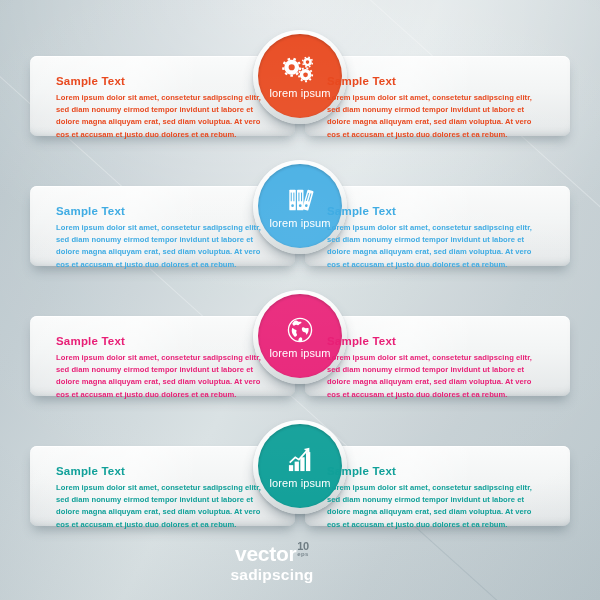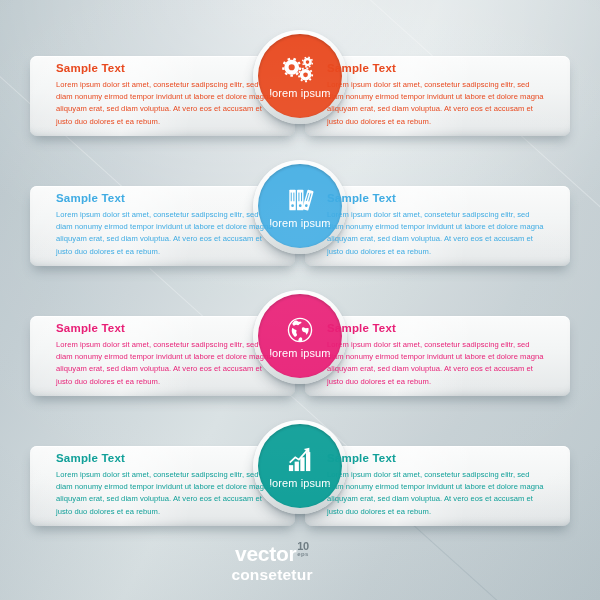--- a/index.html
+++ b/index.html
@@ -69,36 +69,36 @@
     position: absolute;
     inset: 0;
     border-radius: 7px;
     background: linear-gradient(102deg, rgba(255,255,255,0.0) 0%, rgba(255,255,255,0.55) 38%, rgba(255,255,255,0.0) 62%);
     pointer-events: none;
   }
 
   .panel-inner {
     position: relative;
     z-index: 2;
-    padding: 6px 20px 0 26px;
+    padding: 19px 20px 0 26px;
   }
   .panel.right .panel-inner { padding-left: 22px; padding-right: 24px; }
 
   .panel-title {
     font-size: 11.5px;
     font-weight: bold;
     letter-spacing: 0.2px;
     margin: 0 0 4px 0;
     line-height: 1.1;
   }
   .panel-body {
     font-size: 7.6px;
     line-height: 1.62;
     margin: 0;
-    font-weight: normal;
+    font-weight: bold;
     letter-spacing: 0.05px;
   }
 
   
   .circle-wrap {
     position: absolute;
     left: 253px;
     top: 18px;
     width: 94px;
     height: 94px;
@@ -328,16 +328,16 @@
         </div>
       </div>
     </div>
 
   <div class="vignette"></div>
 
   <div id="footer">
     <div class="vec-line1">
       <span>vector</span><span class="vec-sup"><span class="vec-ver">10</span><span class="vec-eps">eps</span></span>
     </div>
-    <div class="vec-line2">consetetur</div>
+    <div class="vec-line2">sadipscing</div>
   </div>
 
 </div>
 
 </body></html>

